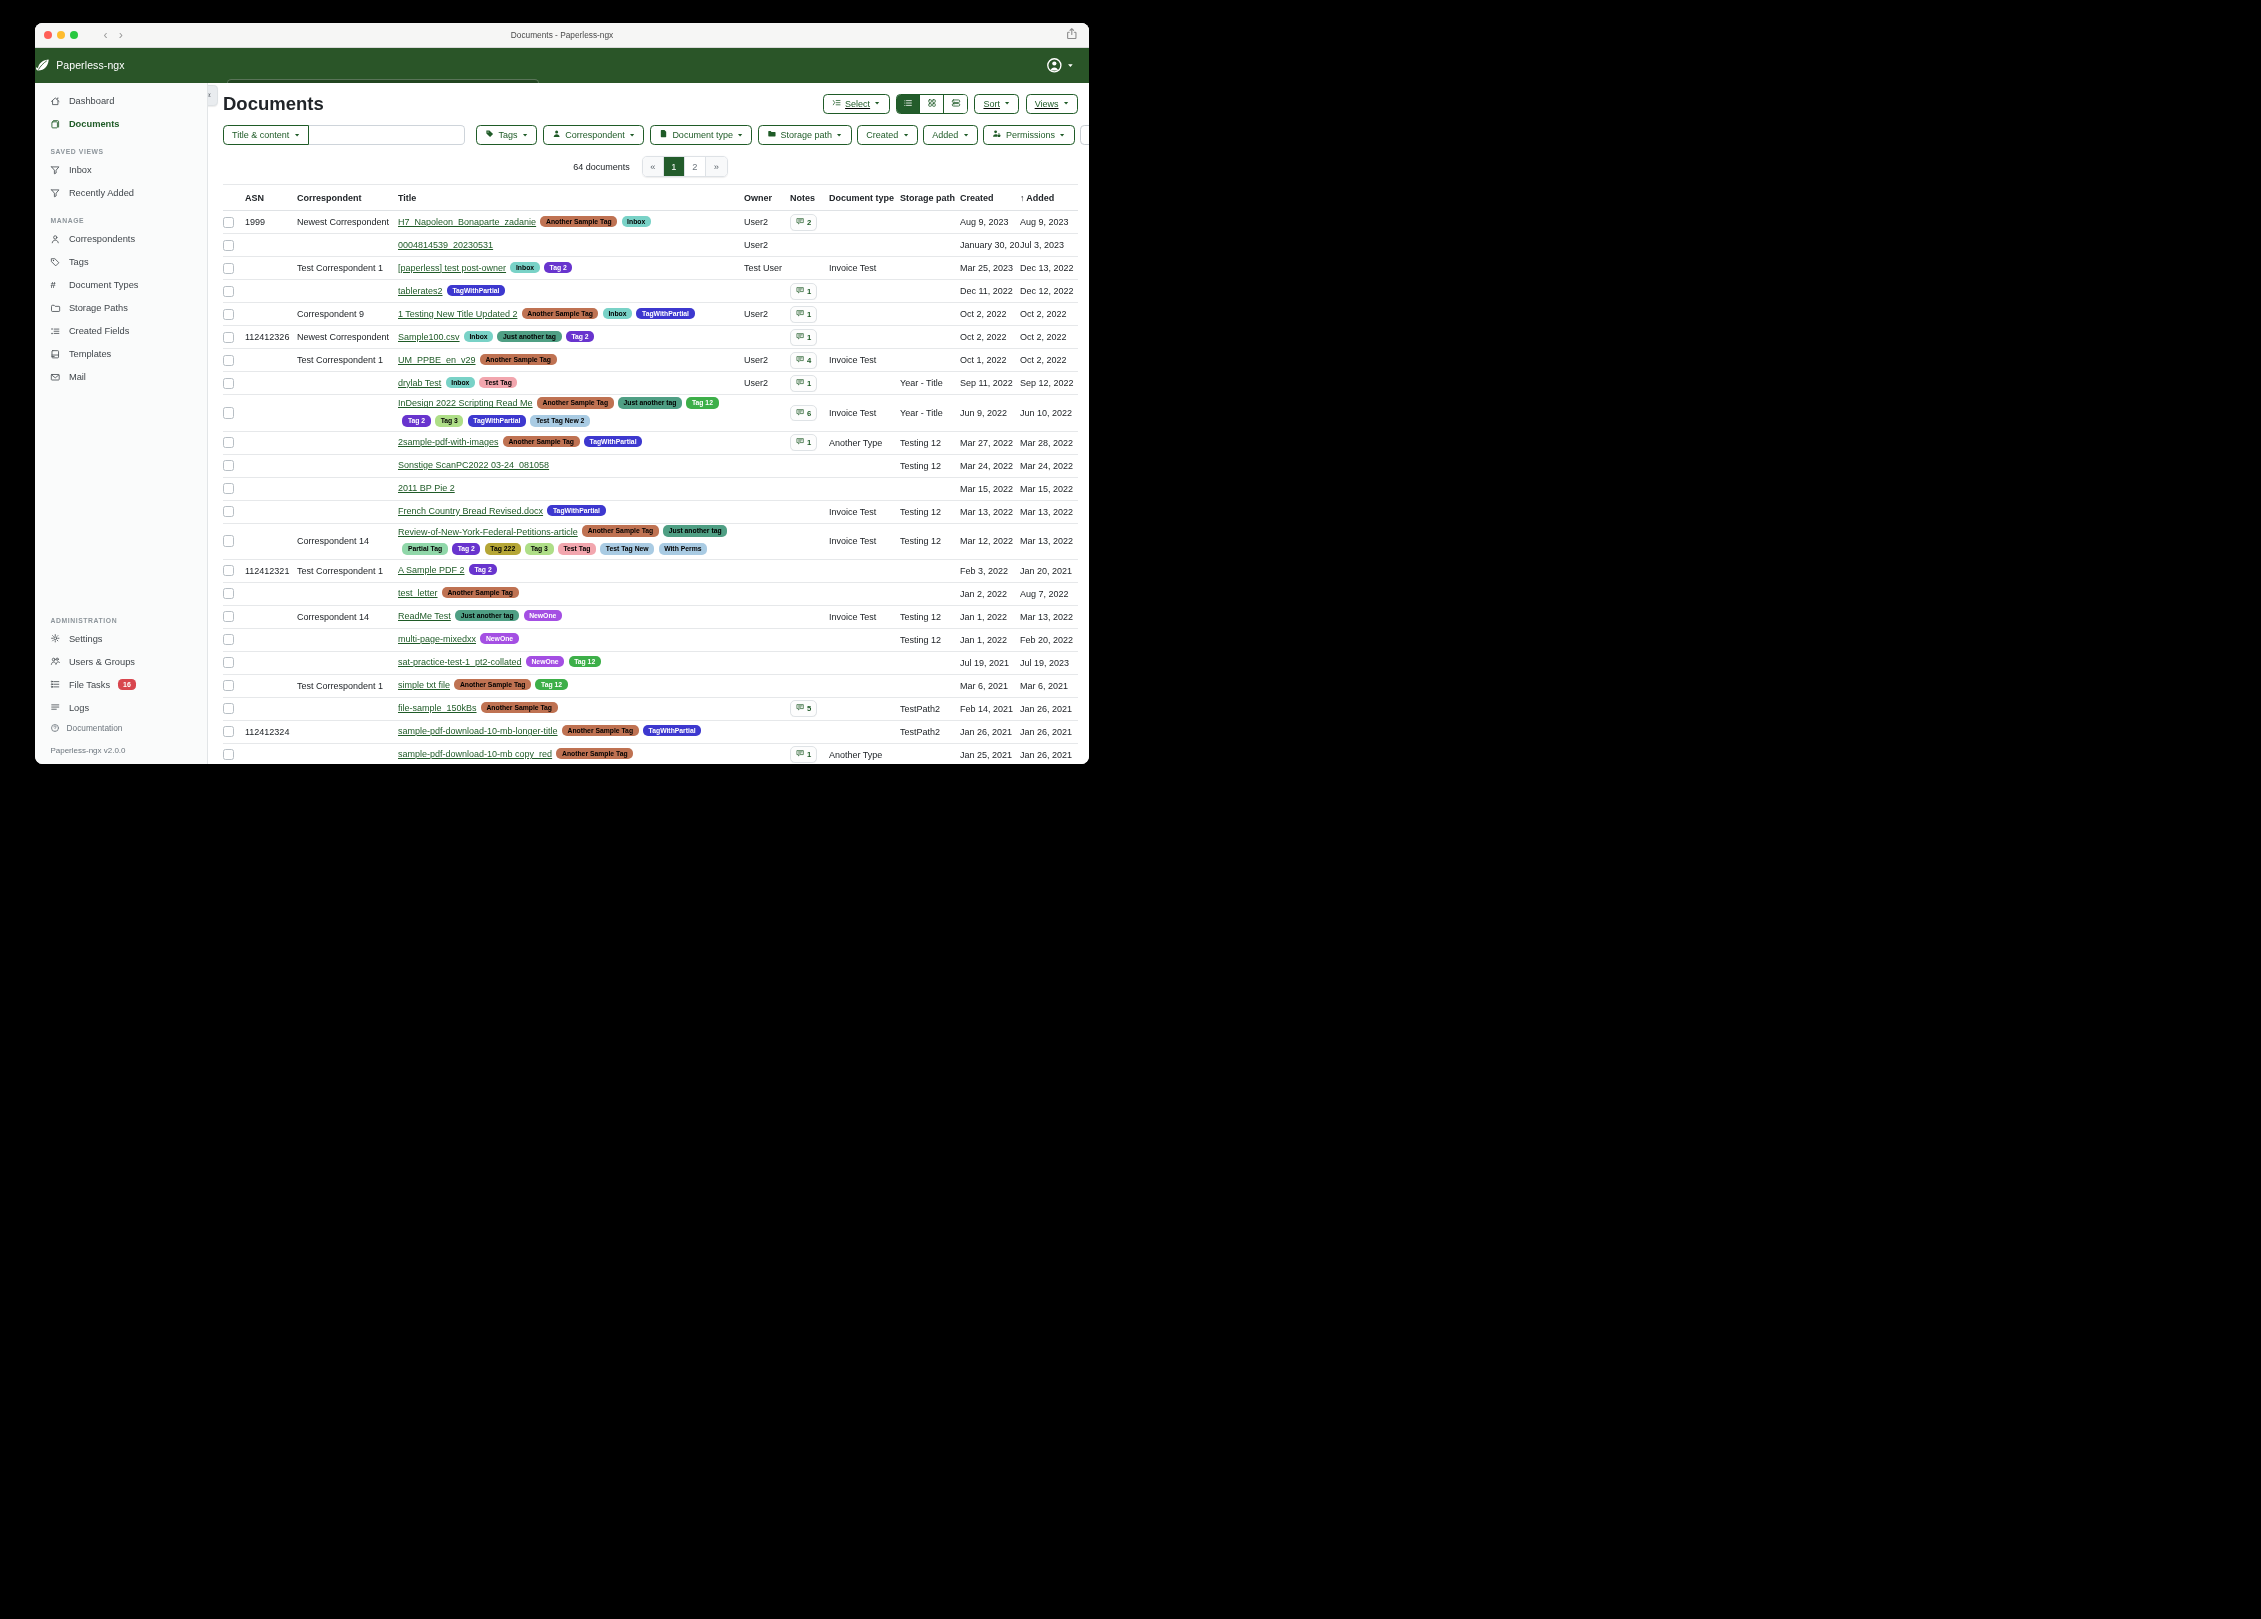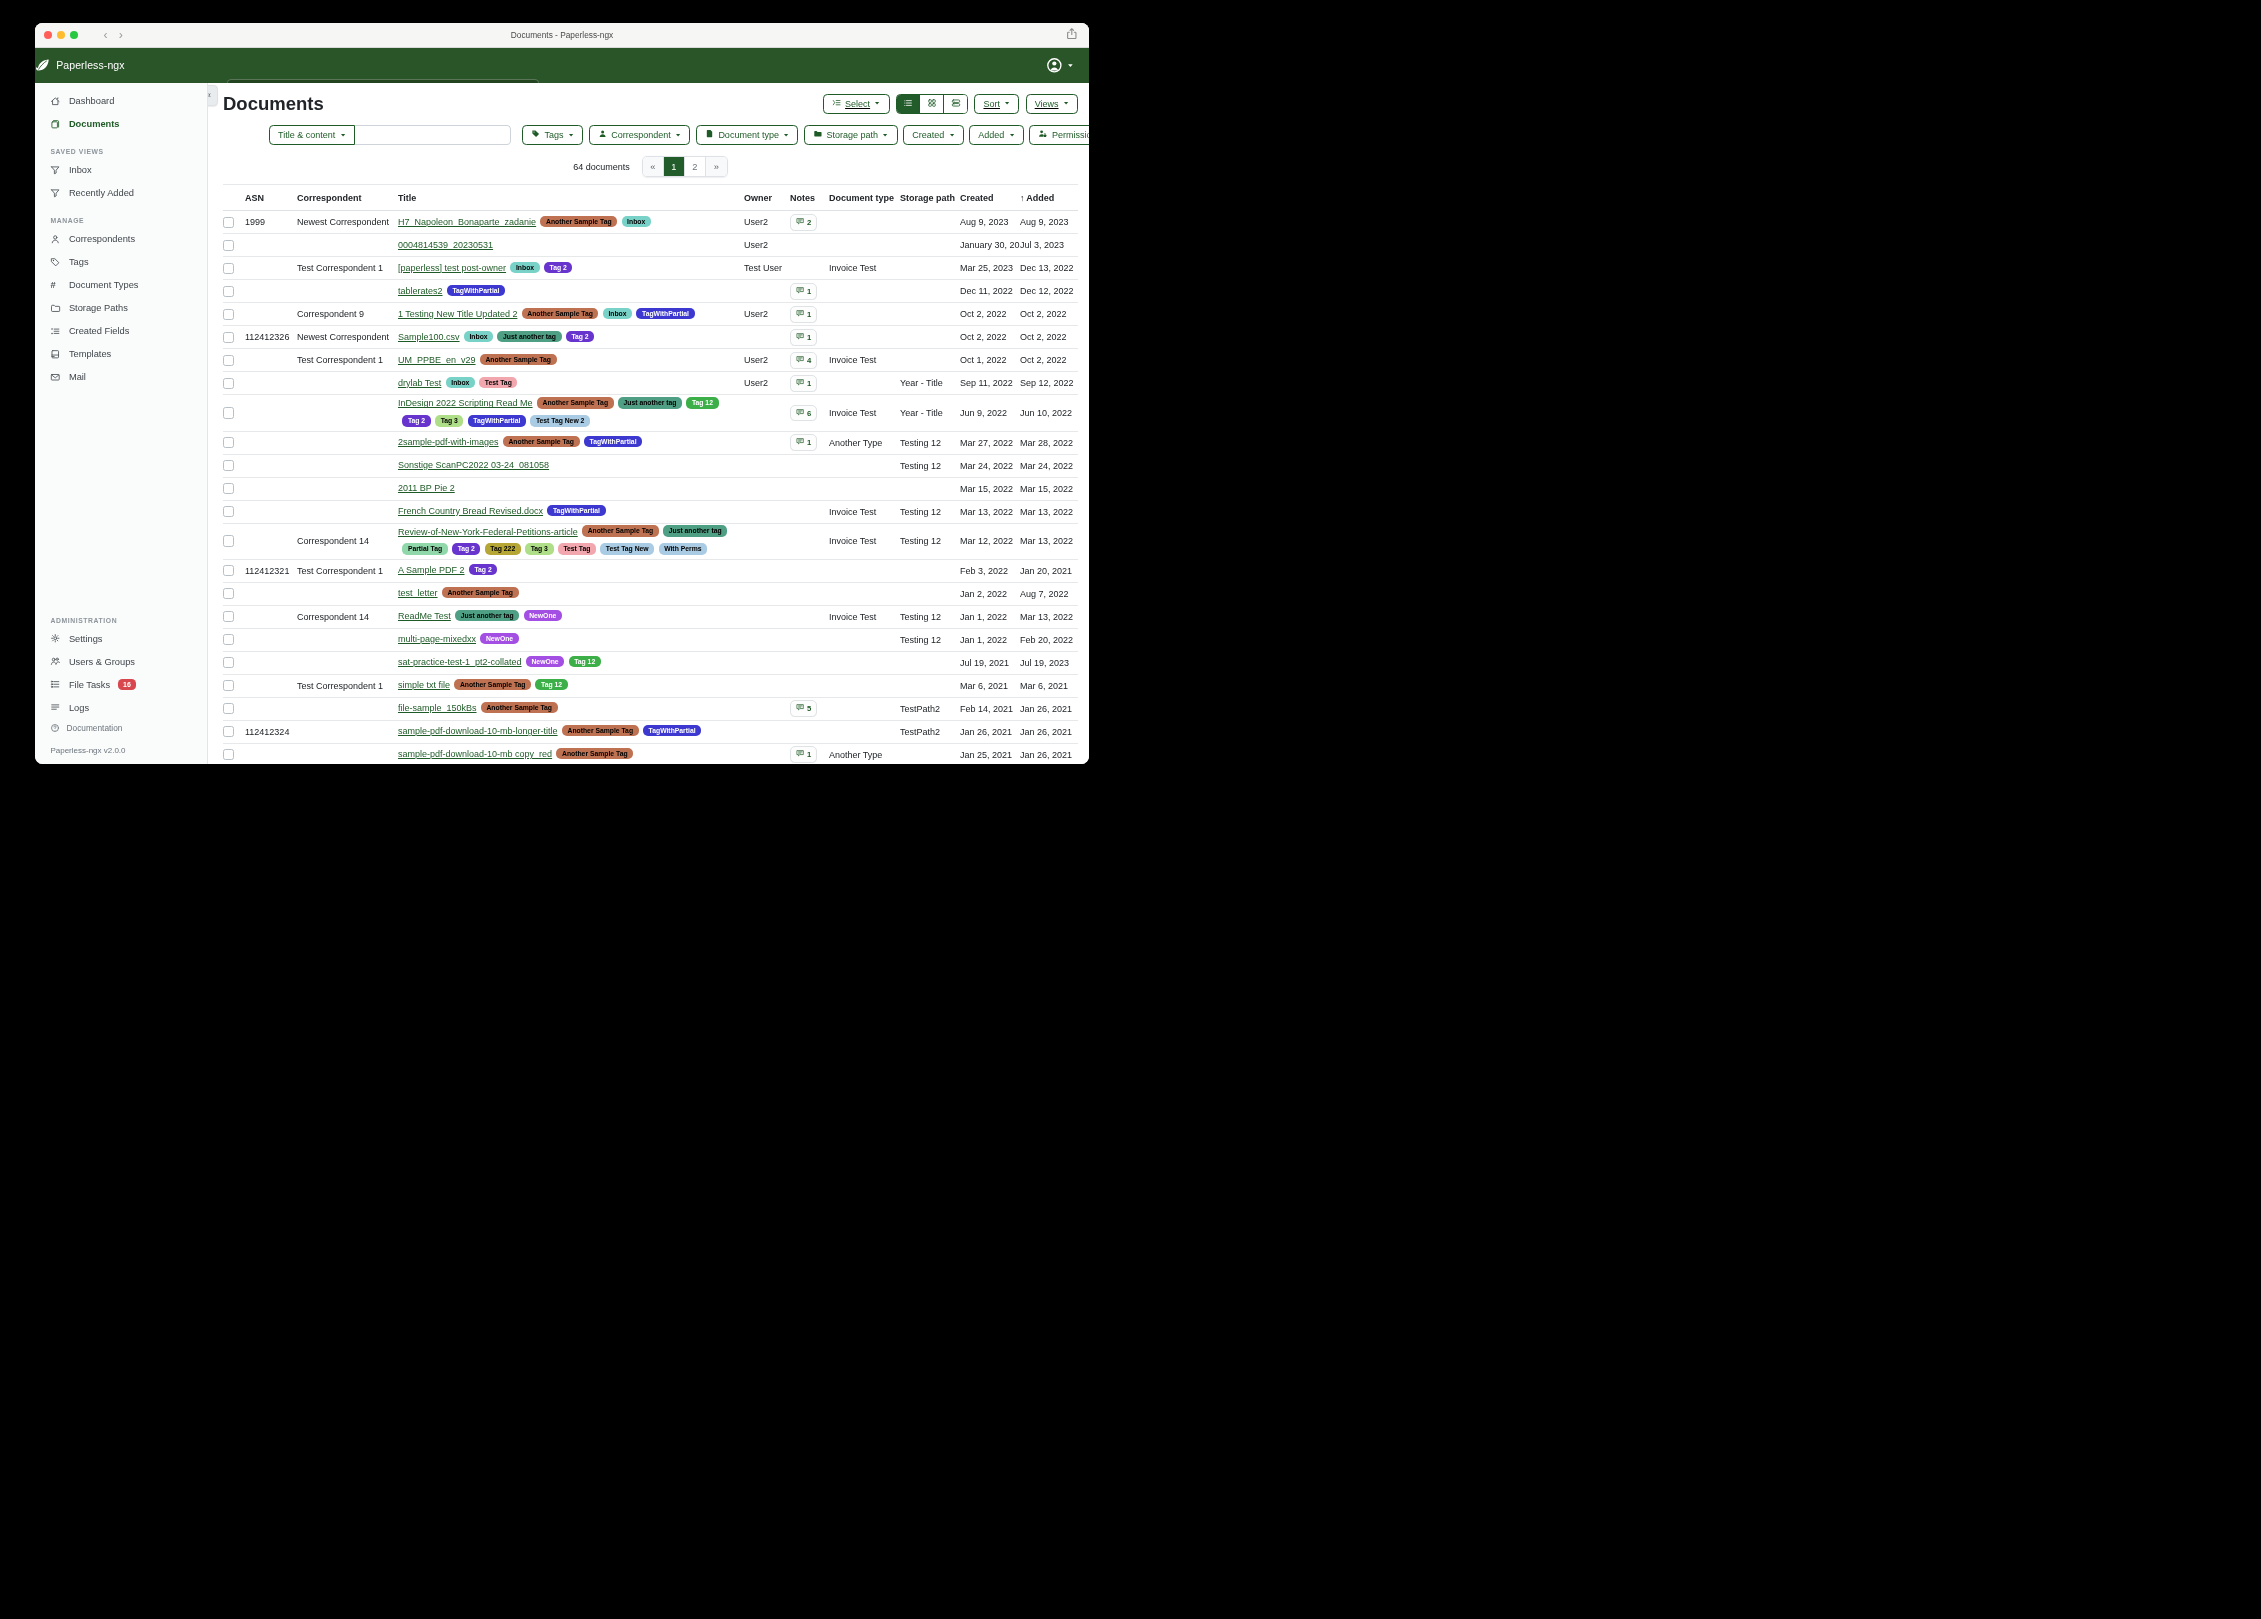--- a/index.html
+++ b/index.html
@@ -56,21 +56,21 @@
   .btn{display:inline-flex;align-items:center;gap:4.3px;height:20px;box-sizing:border-box;padding:0 8px;border:0.6px solid #1f5b27;border-radius:4.3px;background:#fff;color:#1f5b27;font-size:9px;font-family:"Liberation Sans",sans-serif;cursor:pointer;white-space:nowrap;}
   .btn svg{width:9.3px;height:9.3px;}
   .btn .crt{width:6.2px;height:6.2px;}
   .viewgroup{display:inline-flex;border:0.6px solid #1f5b27;border-radius:4.3px;overflow:hidden;height:20px;box-sizing:border-box;}
   .vbtn{width:23.5px;display:flex;align-items:center;justify-content:center;background:#fff;color:#1f5b27;border:none;border-right:0.6px solid #1f5b27;cursor:pointer;}
   .vbtn:last-child{border-right:none;}
   .vbtn svg{width:10px;height:10px;}
   .vbtn.active{background:#235c2b;color:#fff;}
   
   .filterrow{display:flex;align-items:center;margin-top:10px;gap:5.6px;}
-  .combo{display:inline-flex;height:20.4px;box-sizing:border-box;margin-left:46px;}
+  .combo{display:inline-flex;height:20.4px;box-sizing:border-box;}
   .combo .btn{border-radius:4.3px 0 0 4.3px;height:20.4px;}
   .combo-input{width:156px;height:20.4px;box-sizing:border-box;border:0.6px solid #ced4da;border-left:none;border-radius:0 4.3px 4.3px 0;font-size:8.6px;padding:0 6.2px;outline:none;font-family:"Liberation Sans",sans-serif;color:#212529;}
   .f-gap{flex:1;}
   .btn.muted{border-color:#c6ccd1;color:#8d959b;}
   .btn.muted svg{width:8px;height:8px;}
   
   .countrow{display:flex;align-items:center;justify-content:center;margin-top:11px;gap:12px;}
   .doc-count{font-size:9px;color:#212529;}
   .pager{display:inline-flex;border:0.6px solid #dee2e6;border-radius:5px;overflow:hidden;box-shadow:0 0.6px 1.2px rgba(0,0,0,.07);}
   .pg{min-width:21px;height:19px;border:none;border-right:0.6px solid #dee2e6;background:#f8f9fa;color:#5d666d;font-size:9.3px;cursor:pointer;font-family:"Liberation Sans",sans-serif;padding:0 5px;}

